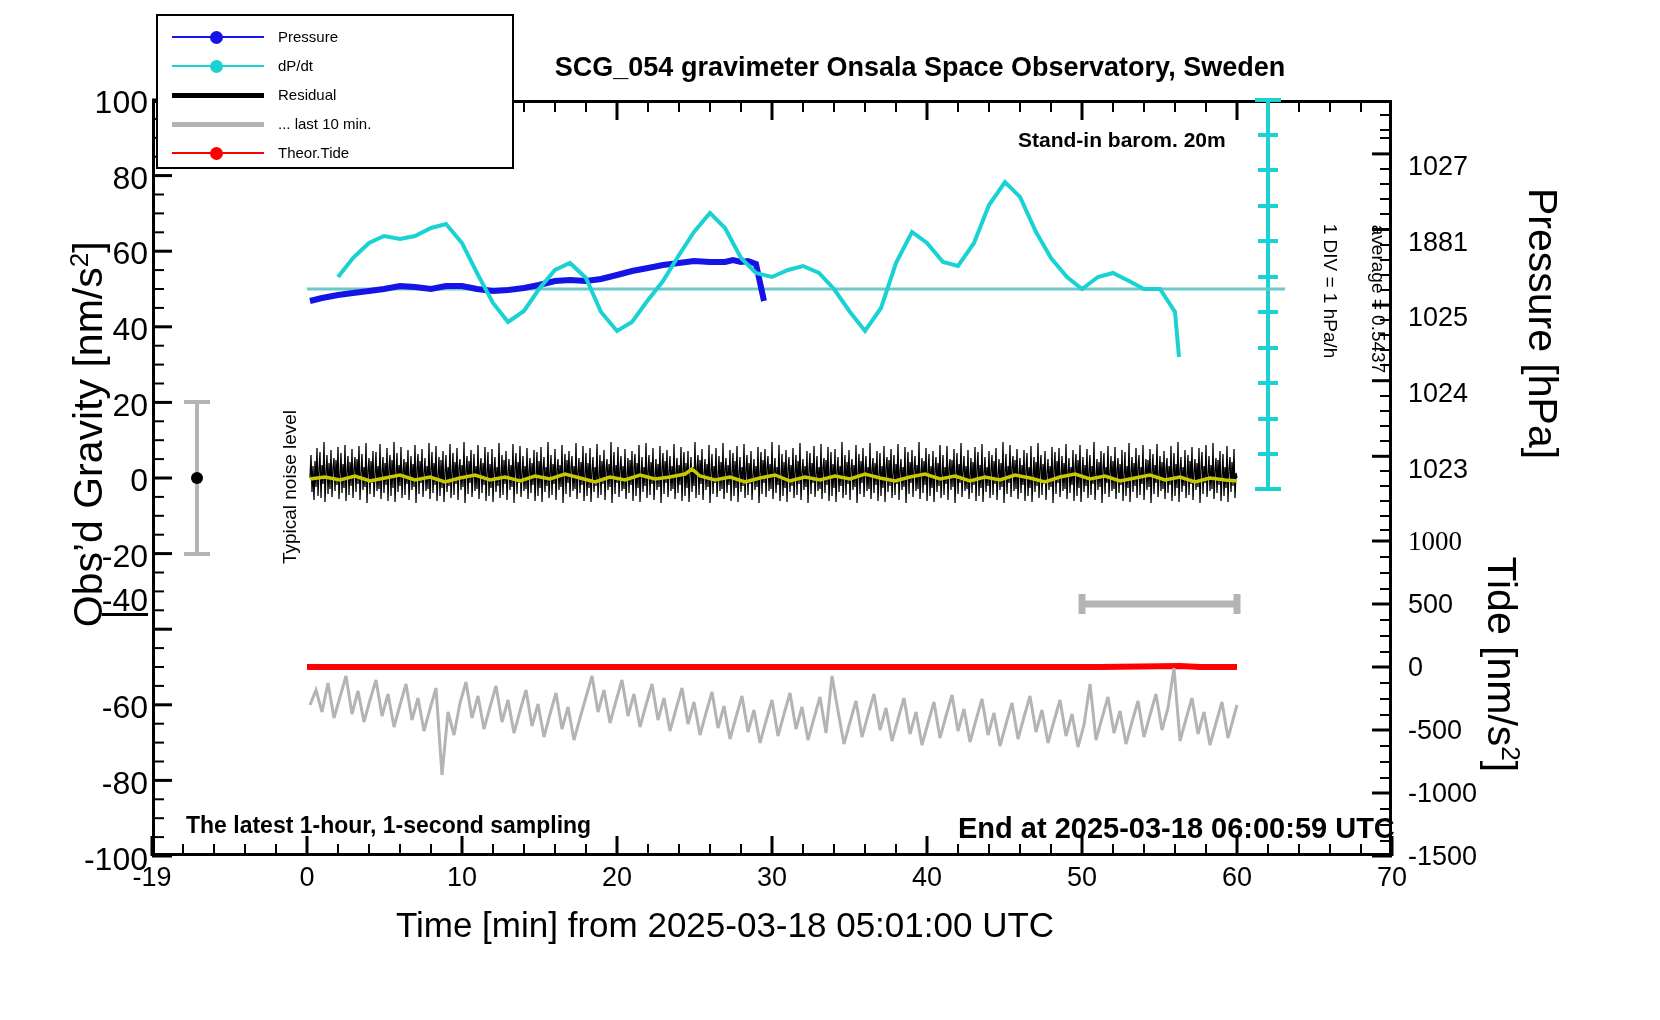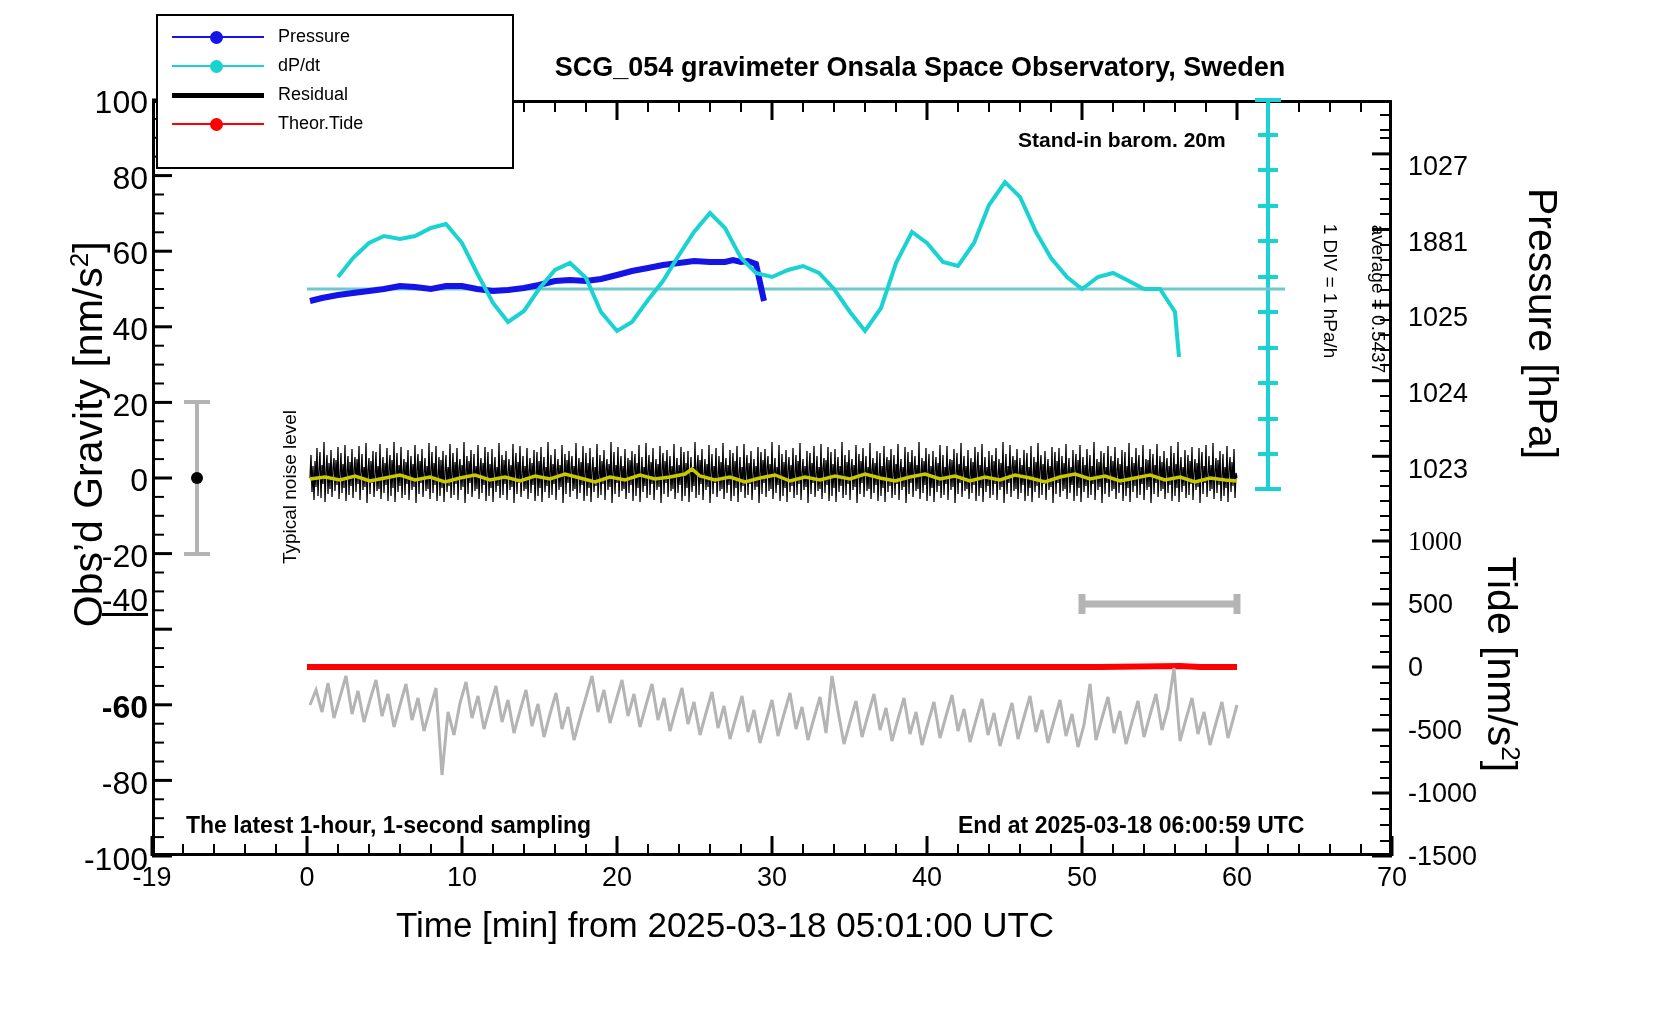--- a/index.html
+++ b/index.html
@@ -25,38 +25,38 @@
   .ytick{position:absolute;right:1512px;width:70px;text-align:right;
          font-size:32px;line-height:1;}
   .xtick{position:absolute;top:862px;width:80px;text-align:center;font-size:27px;}
   .rtick{position:absolute;left:1408px;width:90px;text-align:left;font-size:27px;line-height:1;}
 
   
   #chart-title{left:430px;top:52px;width:980px;text-align:center;
       font-size:27px;font-weight:bold;}
   #standin{left:1018px;top:128px;font-size:21px;font-weight:bold;}
   #footer-left{left:186px;top:812px;font-size:23px;font-weight:bold;}
-  #footer-right{left:958px;top:812px;font-size:23px;font-weight:bold;}
+  #footer-right{left:958px;top:812px;font-size:29px;font-weight:bold;}
   #noise-label{left:200px;top:476px;width:180px;text-align:center;
       transform:rotate(-90deg);font-size:19px;white-space:nowrap;}
   #div-label{left:1230px;top:280px;width:200px;text-align:center;
       transform:rotate(90deg);font-size:19px;white-space:nowrap;}
   #avg-label{left:1288px;top:288px;width:180px;text-align:center;
       transform:rotate(90deg);font-size:19px;white-space:nowrap;}
 
   
   #legend{position:absolute;left:156px;top:14px;width:358px;height:155px;
           border:2px solid #000;background:#fff;z-index:40;
           padding:6px 0 0 0;box-sizing:border-box;}
   .leg-row{display:flex;align-items:center;height:29px;padding-left:14px;}
   .leg-sym{width:92px;height:20px;position:relative;margin-right:14px;flex:0 0 92px;}
   .leg-line{position:absolute;top:9px;left:0;width:92px;height:2px;}
   .leg-line.thick{height:5px;top:8px;}
   .leg-dot{position:absolute;top:4px;left:38px;width:13px;height:13px;border-radius:50%;}
-  .leg-txt{font-size:18px;}
+  .leg-txt{font-size:15px;}
 
   svg{display:block;}
 </style>
 </head>
 <body>
 
 <div id="plot-area"></div>
 
 <svg class="abs" style="left:0;top:0;" width="1660" height="1020">
 
@@ -424,21 +424,21 @@
 </svg>
 
 <div class="ytick" style="top:86px;">100</div>
 <div class="ytick" style="top:162px;">80</div>
 <div class="ytick" style="top:237px;">60</div>
 <div class="ytick" style="top:313px;">40</div>
 <div class="ytick" style="top:389px;">20</div>
 <div class="ytick" style="top:464px;">0</div>
 <div class="ytick" style="top:540px;">-20</div>
 <div class="ytick" style="top:584px;text-decoration:underline;">-40</div>
-<div class="ytick" style="top:691px;font-weight:bold;">-60</div>
+<div class="ytick" style="top:691px;">-60</div>
 <div class="ytick" style="top:767px;">-80</div>
 <div class="ytick" style="top:843px;">-100</div>
 
 <div class="xtick" style="left:112px;">-19</div>
 <div class="xtick" style="left:267px;">0</div>
 <div class="xtick" style="left:422px;">10</div>
 <div class="xtick" style="left:577px;">20</div>
 <div class="xtick" style="left:732px;">30</div>
 <div class="xtick" style="left:887px;">40</div>
 <div class="xtick" style="left:1042px;">50</div>
@@ -494,18 +494,24 @@
     <span class="leg-txt">dP/dt</span>
   </div>
   <div class="leg-row">
     <span class="leg-sym">
       <span class="leg-line thick" style="background:#000000;"></span>
     </span>
     <span class="leg-txt">Residual</span>
   </div>
   <div class="leg-row">
     <span class="leg-sym">
+      <span class="leg-line thick" style="background:#b4b4b4;"></span>
+    </span>
+    <span class="leg-txt">... last 10 min.</span>
+  </div>
+  <div class="leg-row">
+    <span class="leg-sym">
       <span class="leg-line" style="background:#ff0000;"></span>
       <span class="leg-dot" style="background:#ff0000;"></span>
     </span>
     <span class="leg-txt">Theor.Tide</span>
   </div>
 </div>
 
 </body></html>

